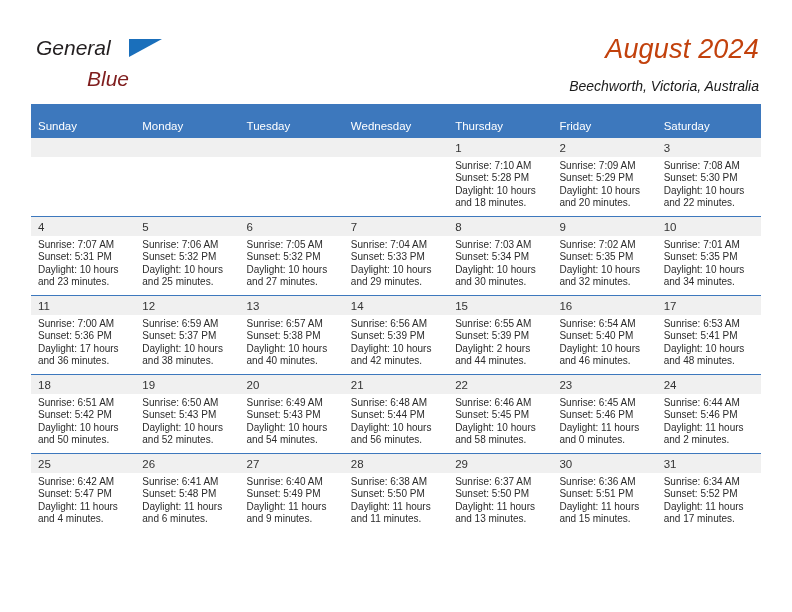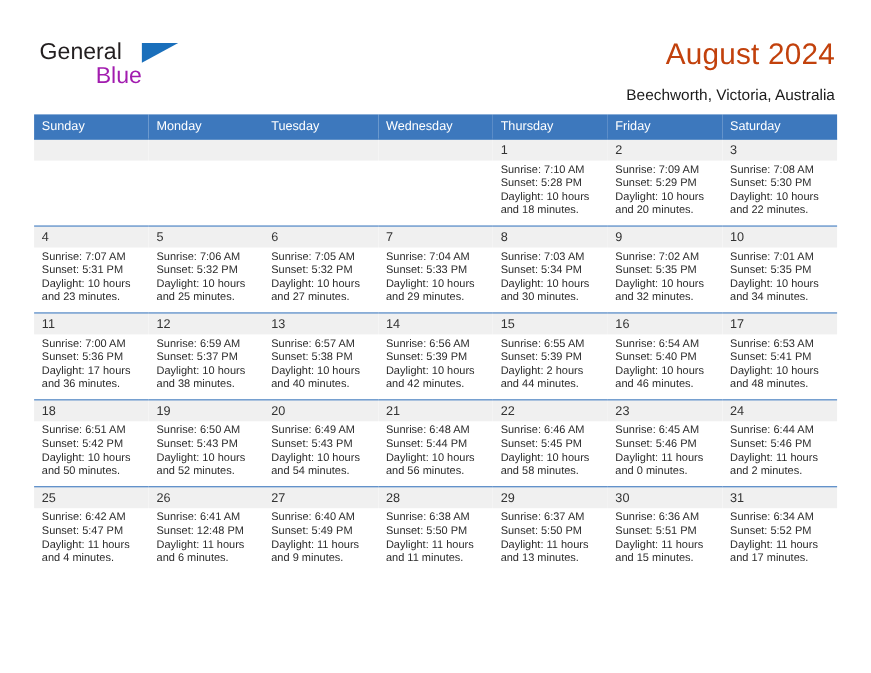--- a/index.html
+++ b/index.html
@@ -21,42 +21,43 @@
     box-sizing: border-box;
   }
 
   
   .top {
     position: absolute;
     left: 0; right: 0; top: 0;
     height: 126px;
     padding: 0 31px;
     box-sizing: border-box;
+    font-style: italic;
   }
   .logo {
     position: absolute;
     left: 36px;
     top: 36px;
     width: 130px;
     height: 46px;
   }
   .logo-general {
     position: absolute;
     left: 0; top: 0;
     font-size: 21px;
     letter-spacing: 0px;
     color: #231f20;
     font-family: "Liberation Sans", sans-serif;
   }
   .logo-blue {
     position: absolute;
     left: 51px;
-    top: 21px;
+    top: 31px;
     font-size: 21px;
-    color: #a21caf;
+    color: #7f1d1d;
     font-family: "Liberation Sans", sans-serif;
   }
   .logo-tri {
     position: absolute;
     left: 93px;
     top: 3px;
     width: 0;
     height: 0;
     border-left: 33px solid #1a6fbb;
     border-bottom: 18px solid transparent;
@@ -88,21 +89,21 @@
     width: 730px;
     border-collapse: collapse;
     table-layout: fixed;
   }
   .calendar th {
     background: #3d78bd;
     color: #ffffff;
     font-size: 11.5px;
     font-weight: normal;
     text-align: left;
-    padding: 5px 0 5px 7px;
+    padding: 16px 0 5px 7px;
     height: 12px;
     border: none;
   }
   .calendar td {
     width: 104.28px;
     height: 78px;
     vertical-align: top;
     border-top: 1px solid #3d78bd;
     padding: 0;
   }
@@ -382,21 +383,21 @@
             <span class="info">
               <span>Sunrise: 6:42 AM</span>
               <span>Sunset: 5:47 PM</span>
               <span class="dl">Daylight: 11 hours and 4 minutes.</span>
             </span>
           </td>
           <td>
             <span class="daynum">26</span>
             <span class="info">
               <span>Sunrise: 6:41 AM</span>
-              <span>Sunset: 12:48 PM</span>
+              <span>Sunset: 5:48 PM</span>
               <span class="dl">Daylight: 11 hours and 6 minutes.</span>
             </span>
           </td>
           <td>
             <span class="daynum">27</span>
             <span class="info">
               <span>Sunrise: 6:40 AM</span>
               <span>Sunset: 5:49 PM</span>
               <span class="dl">Daylight: 11 hours and 9 minutes.</span>
             </span>

